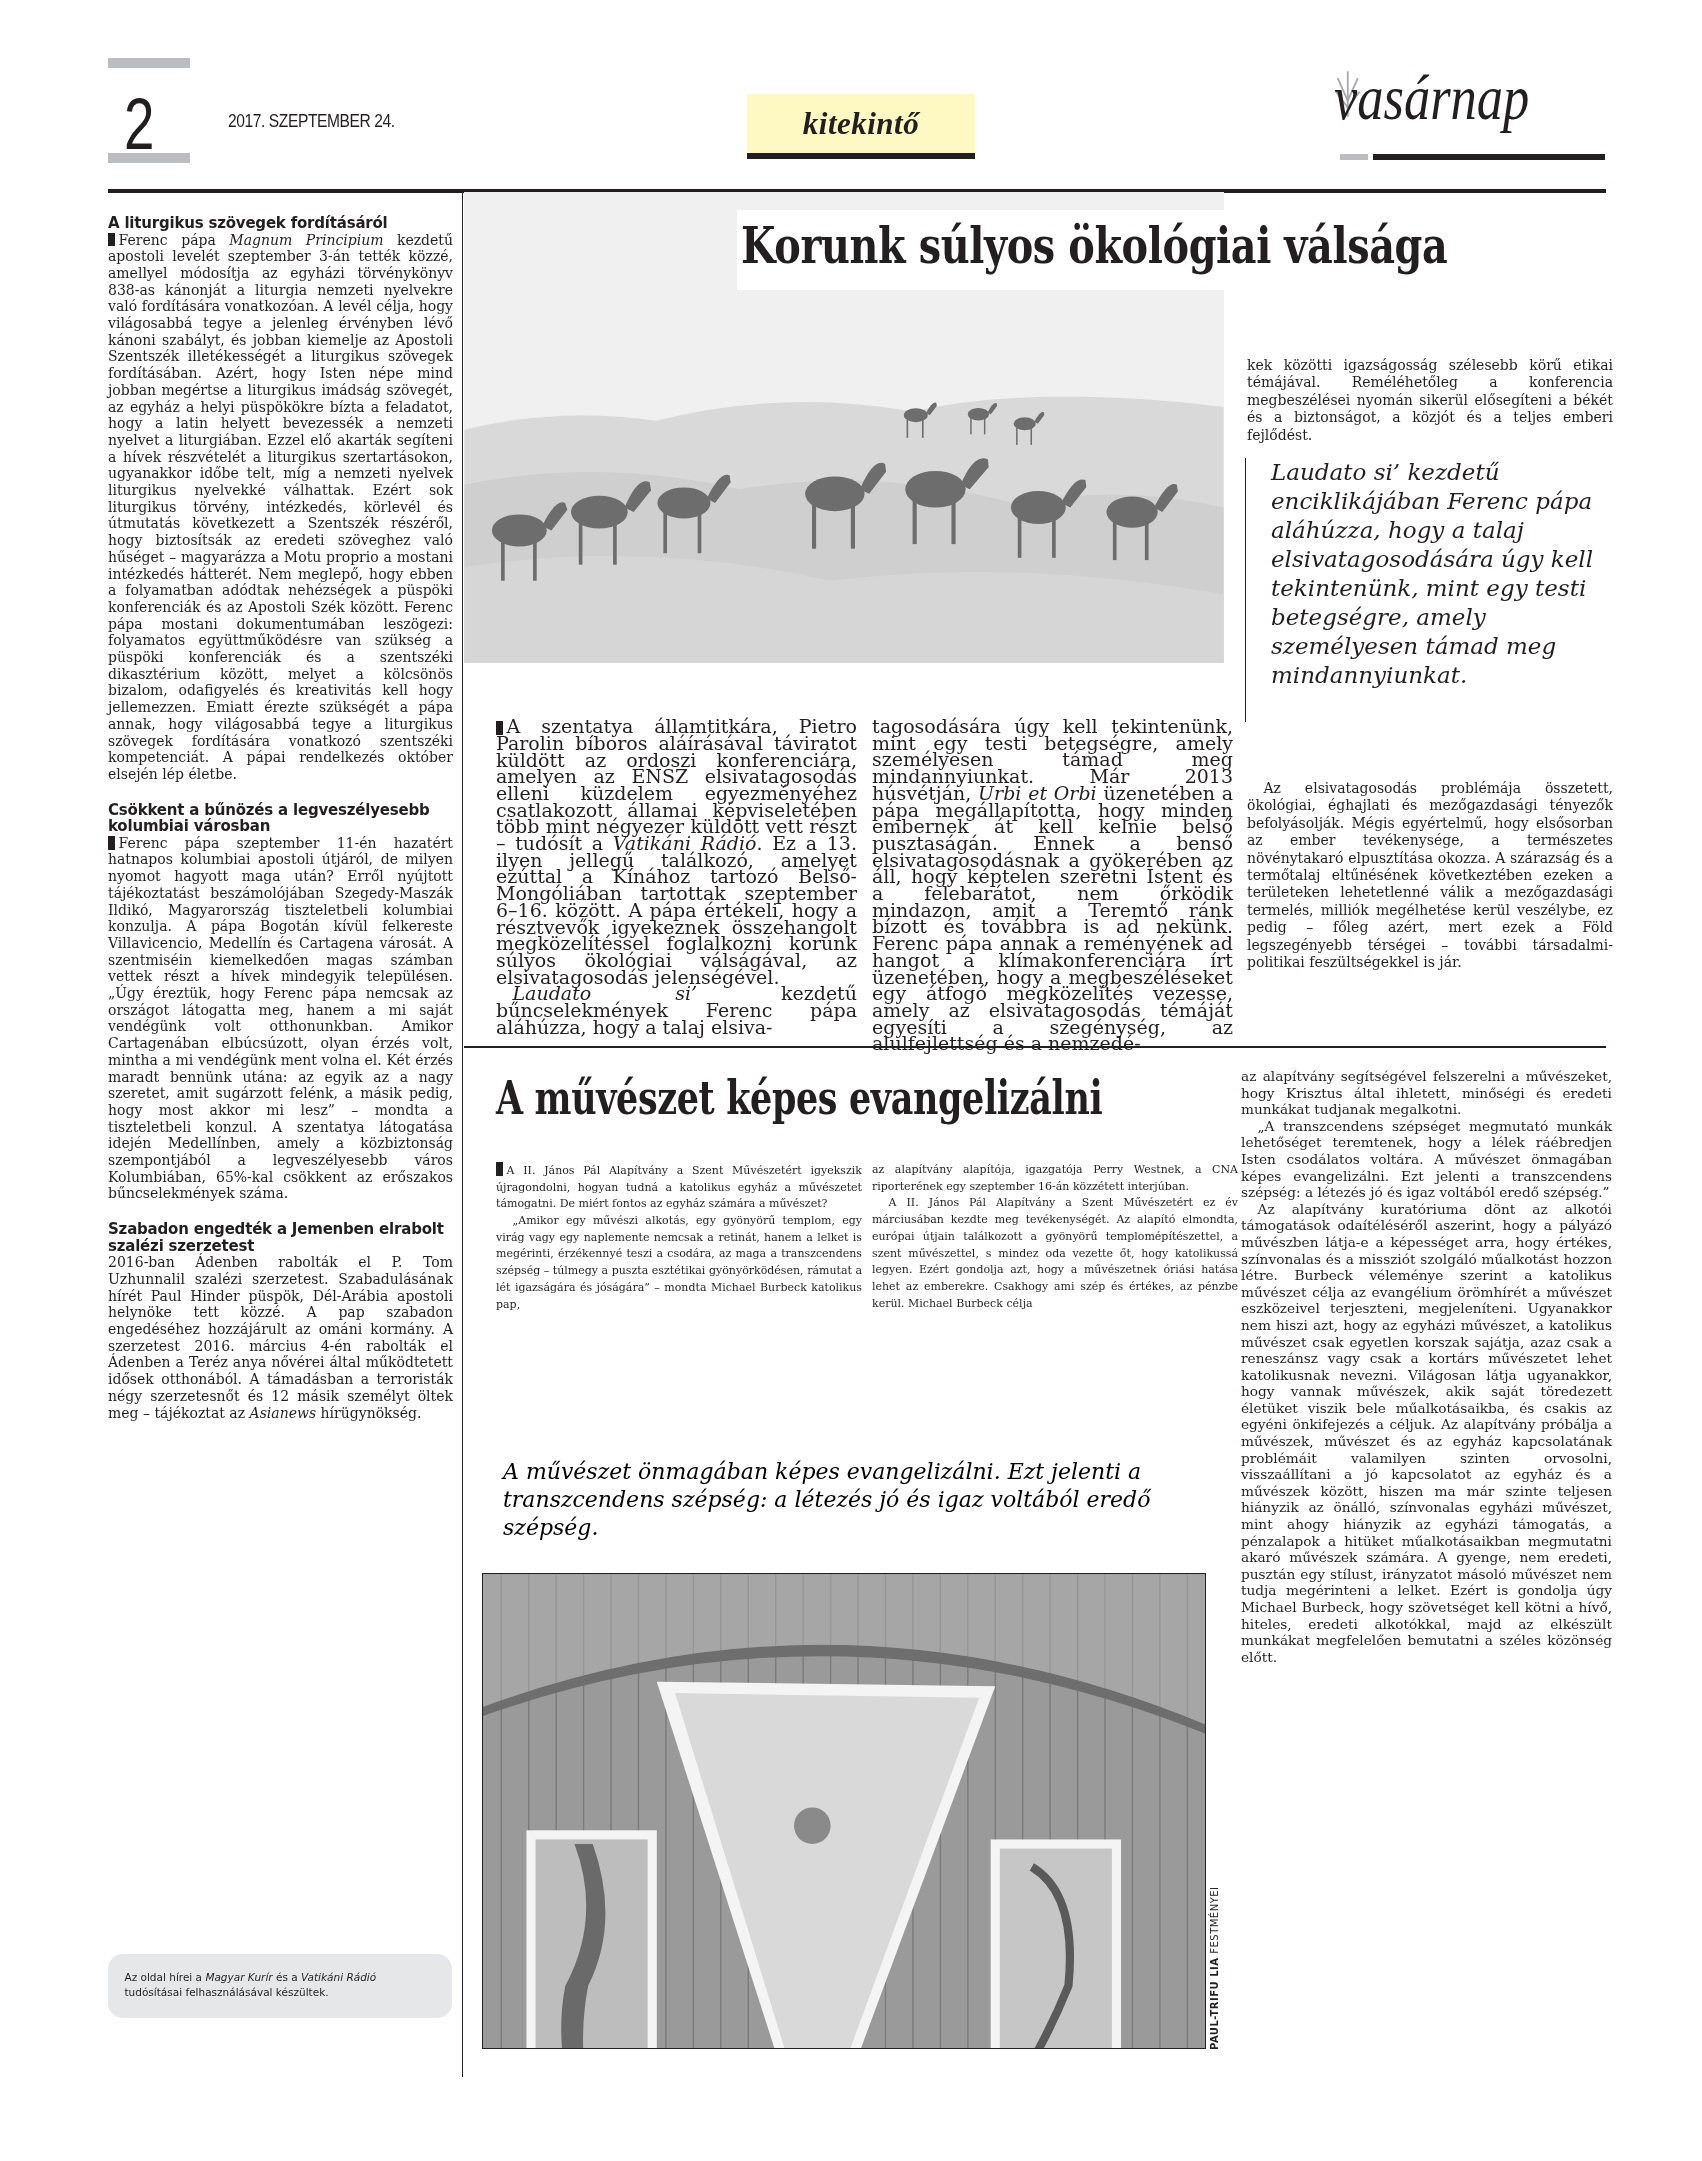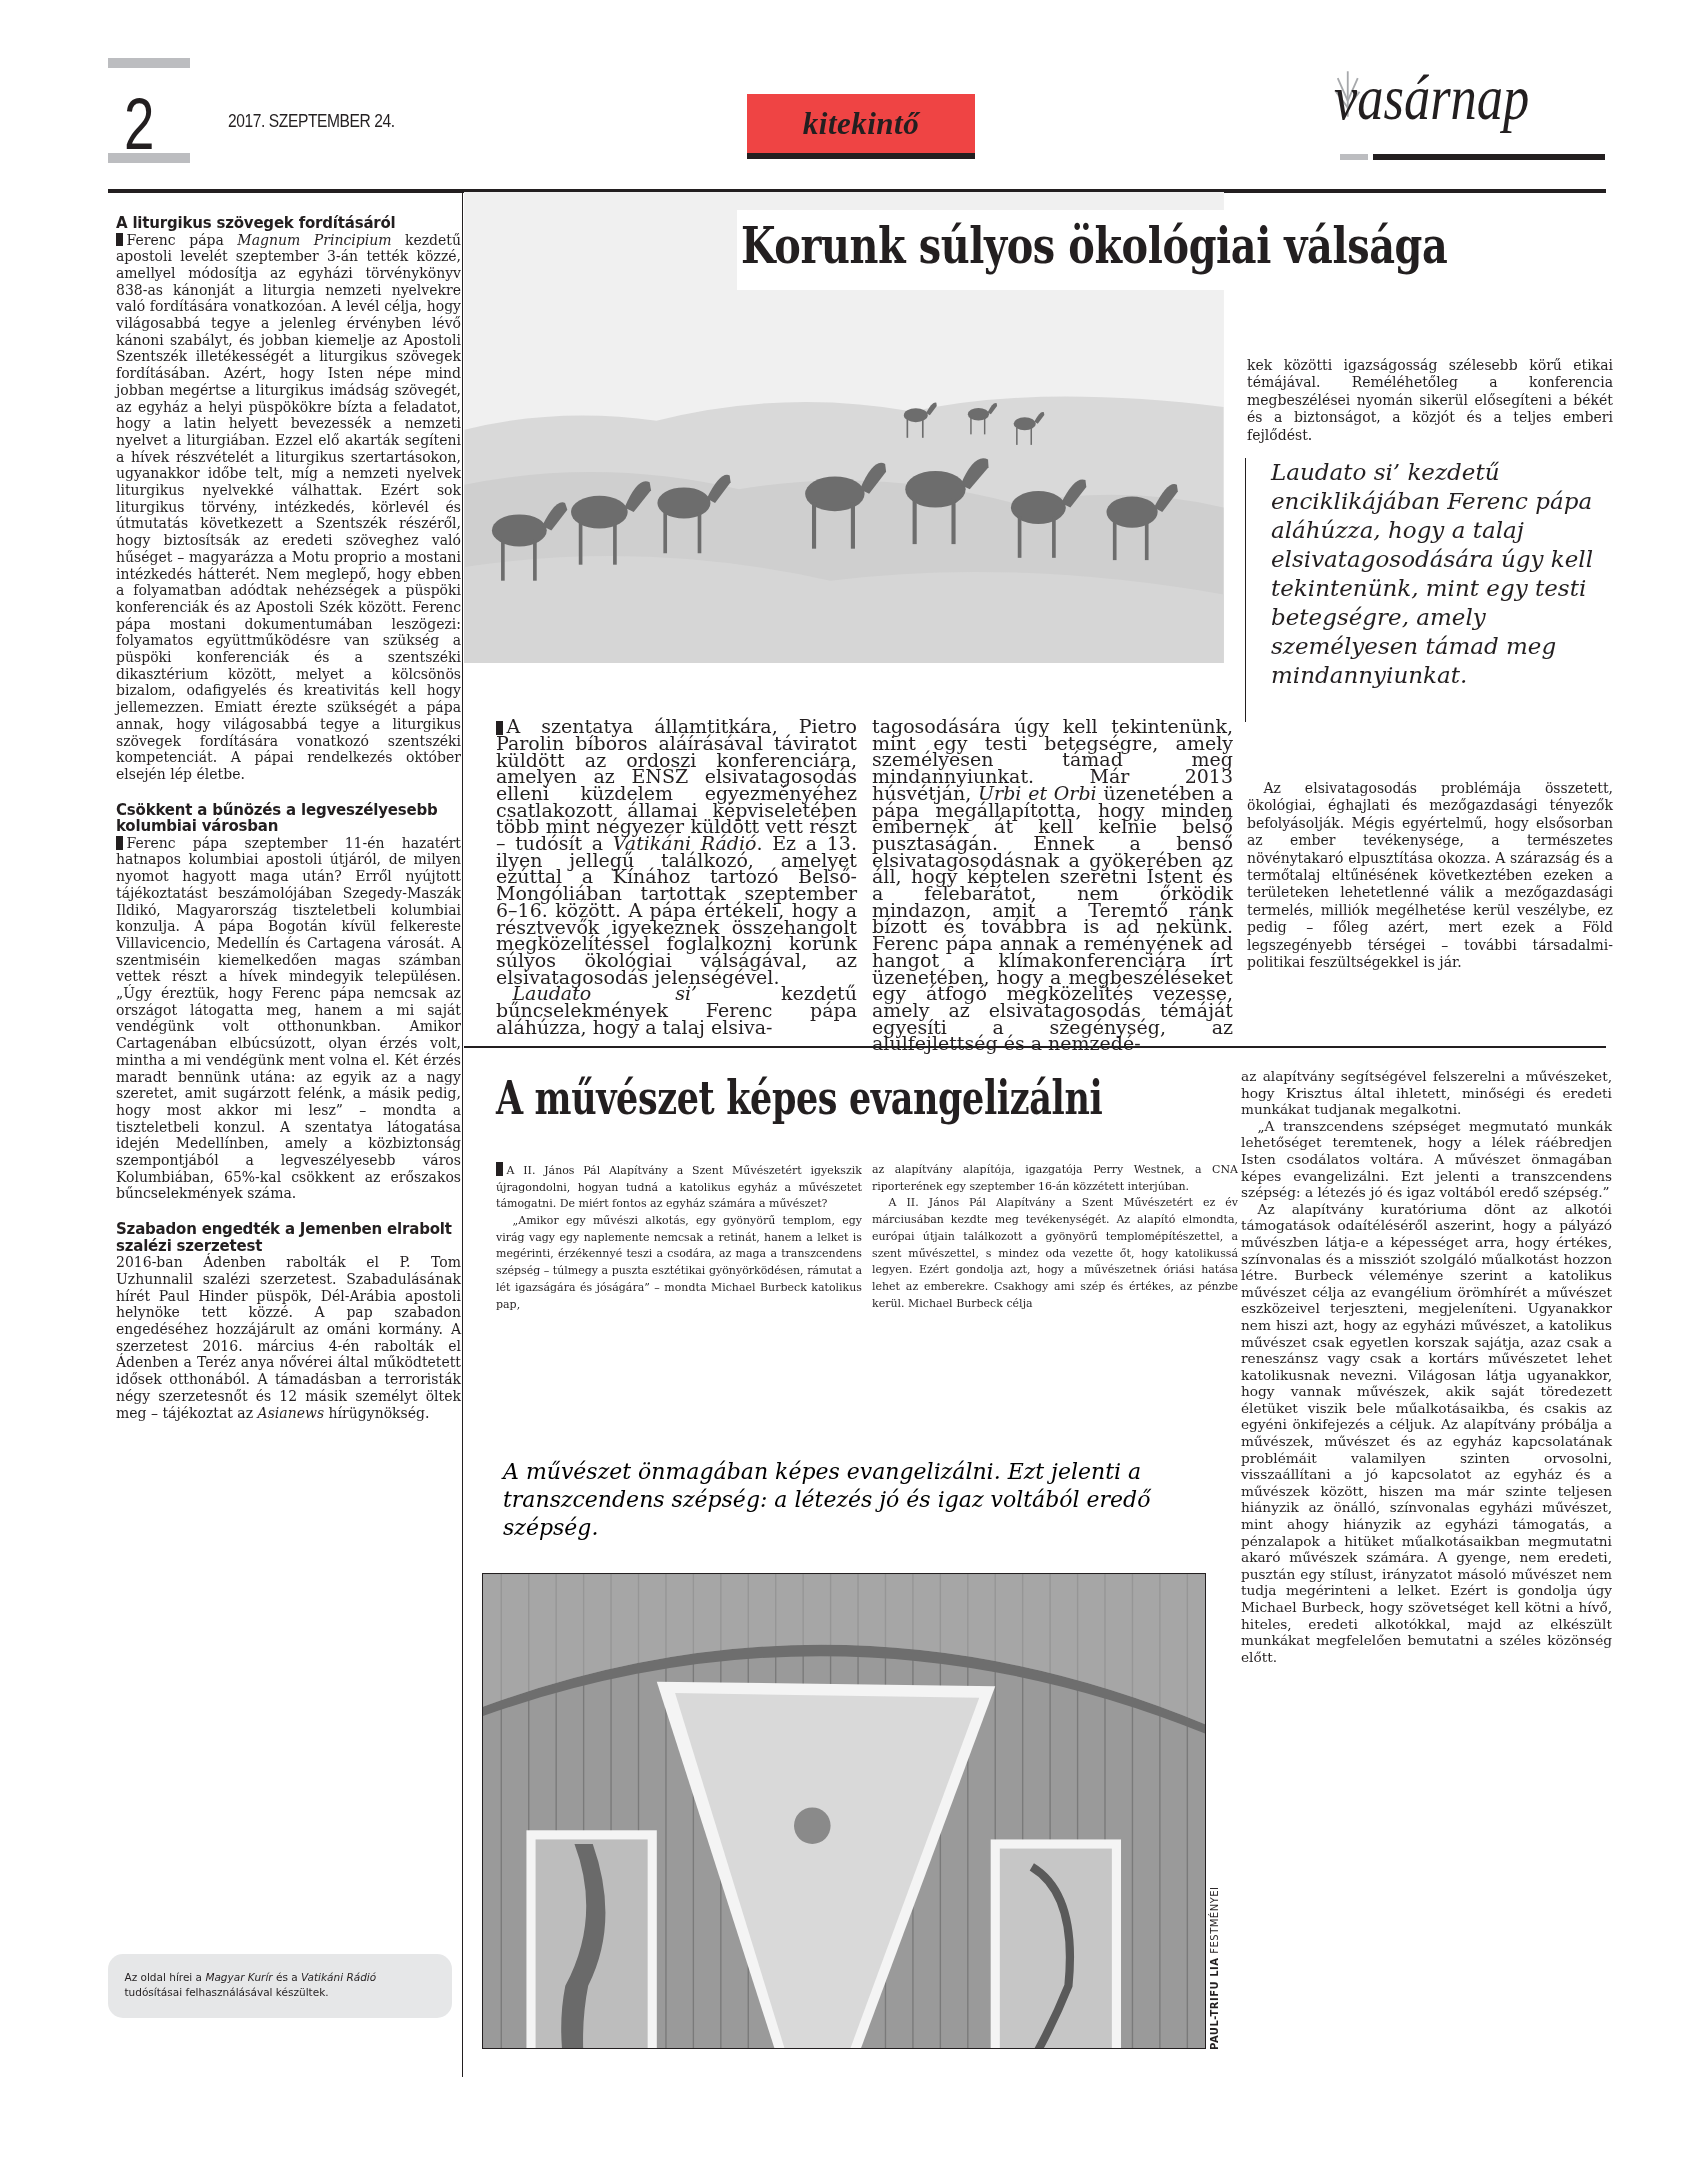--- a/index.html
+++ b/index.html
@@ -3,31 +3,31 @@
 <meta charset="utf-8">
 <style>
   * { box-sizing: border-box; margin: 0; padding: 0; }
   html, body { width: 1702px; height: 2161px; background: #ffffff; overflow: hidden; }
   body { position: relative; font-family: "DejaVu Serif", serif; color: #231f20; }
 
   
   .hdr-tick { position: absolute; left: 108px; width: 82px; height: 10px; background: #bcbdc0; }
   .page-num { position: absolute; left: 124px; top: 87px; font-family: "Liberation Sans", sans-serif; font-size: 73px; line-height: 1; font-weight: 400; transform: scaleX(0.75); transform-origin: left top; color: #231f20; }
   .hdr-date { position: absolute; left: 228px; top: 110px; font-family: "Liberation Sans", sans-serif; font-size: 19px; transform: scaleX(0.82); transform-origin: left top; letter-spacing: -0.5px; }
-  .section-box { position: absolute; left: 747px; top: 94px; width: 228px; height: 59px; background: #ef4444; display: flex; align-items: center; justify-content: center; }
+  .section-box { position: absolute; left: 747px; top: 94px; width: 228px; height: 59px; background: #fef9c3; display: flex; align-items: center; justify-content: center; }
   .section-box span { font-family: "Liberation Serif", serif; font-style: italic; font-weight: 700; font-size: 31px; letter-spacing: 0.5px; }
   .section-bar { position: absolute; left: 747px; top: 153px; width: 228px; height: 6.4px; background: #231f20; }
   .logo { position: absolute; left: 1334px; top: 66px; font-family: "Liberation Serif", serif; font-style: italic; font-size: 64px; line-height: 1; transform: scaleX(0.82); transform-origin: left top; color: #231f20; }
   .logo-sun { position: absolute; left: 1334px; top: 69px; width: 27.5px; height: 50px; }
   .logo-bar-gray { position: absolute; left: 1340px; top: 154px; width: 28px; height: 6.4px; background: #bcbdc0; }
   .logo-bar { position: absolute; left: 1373px; top: 154px; width: 232px; height: 6.4px; background: #231f20; }
   .top-rule { position: absolute; left: 108px; top: 189px; width: 1498px; height: 3.7px; background: #231f20; }
 
   
-  .left-col { position: absolute; left: 108px; top: 215px; width: 345px; margin-left: 8px; }
+  .left-col { position: absolute; left: 108px; top: 215px; width: 345px; }
   .news-h { font-family: "DejaVu Sans", sans-serif; font-weight: 700; font-size: 15px; line-height: 16.5px; letter-spacing: -0.2px; color: #231f20; }
   .news-p { font-family: "DejaVu Serif", serif; font-size: 14px; line-height: 16.7px; text-align: justify; hyphens: auto; color: #231f20; }
   .news-p .sq { display: inline-block; width: 6.9px; height: 13.7px; background: #231f20; vertical-align: -1.8px; margin-right: 3.7px; }
   .news-block { margin-bottom: 19px; }
   .source-box { position: absolute; left: 108px; top: 1954px; width: 344px; height: 64px; background: #e6e7e8; padding: 15.6px 16.5px; font-family: "DejaVu Sans", sans-serif; font-size: 10.5px; line-height: 15.6px; color: #231f20; border-radius: 15px; }
   .vrule-left { position: absolute; left: 462px; top: 192px; width: 1.4px; height: 1885px; background: #231f20; }
 
   
   .camel-photo { position: absolute; left: 464px; top: 192px; width: 760px; height: 471px; overflow: hidden; background: #f1f1f1; }
   .headline-1-box { position: absolute; left: 737px; top: 210px; width: 865px; height: 80px; background: #ffffff; }

